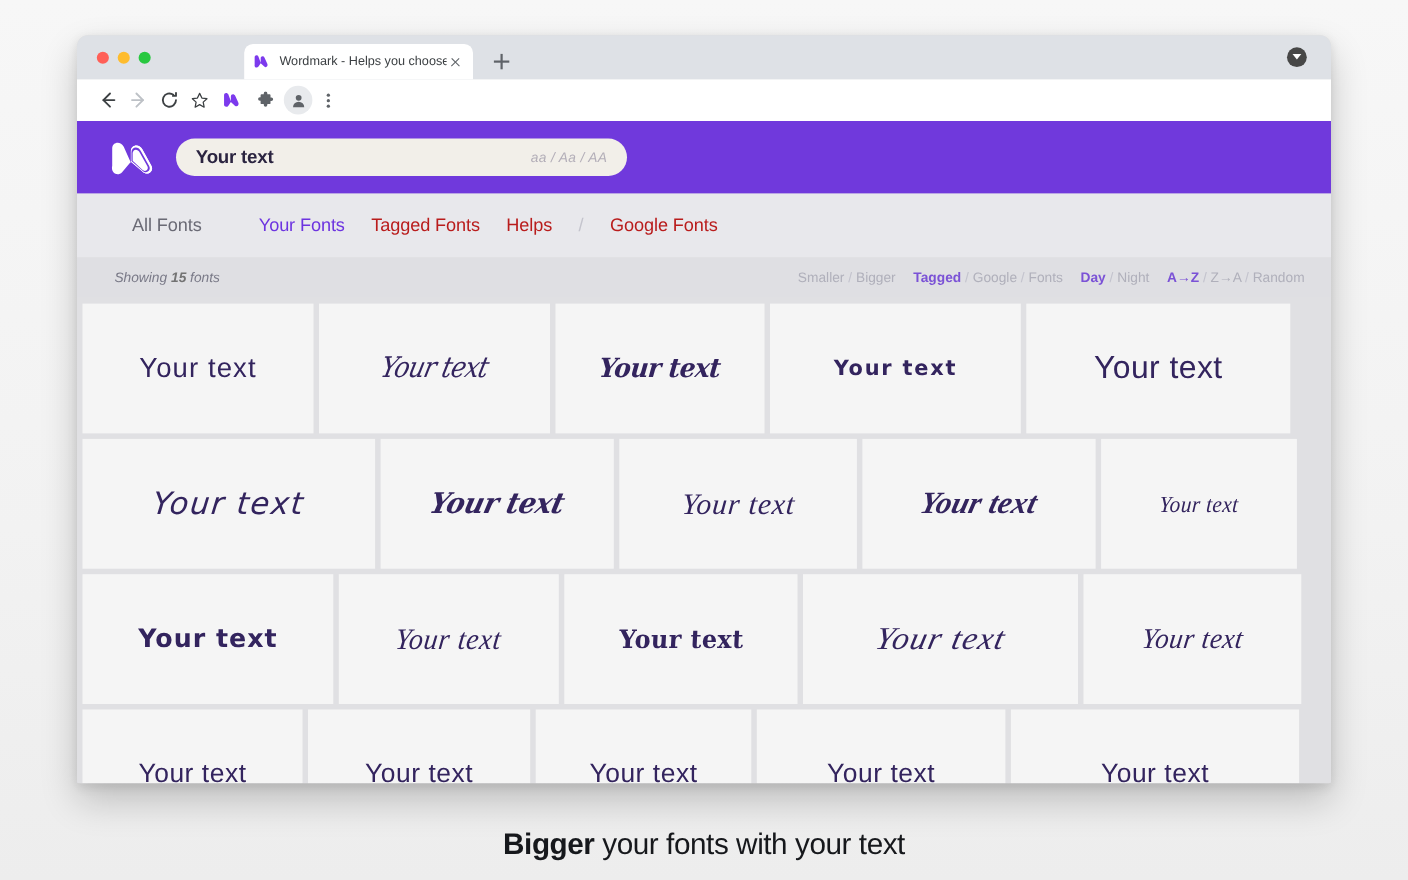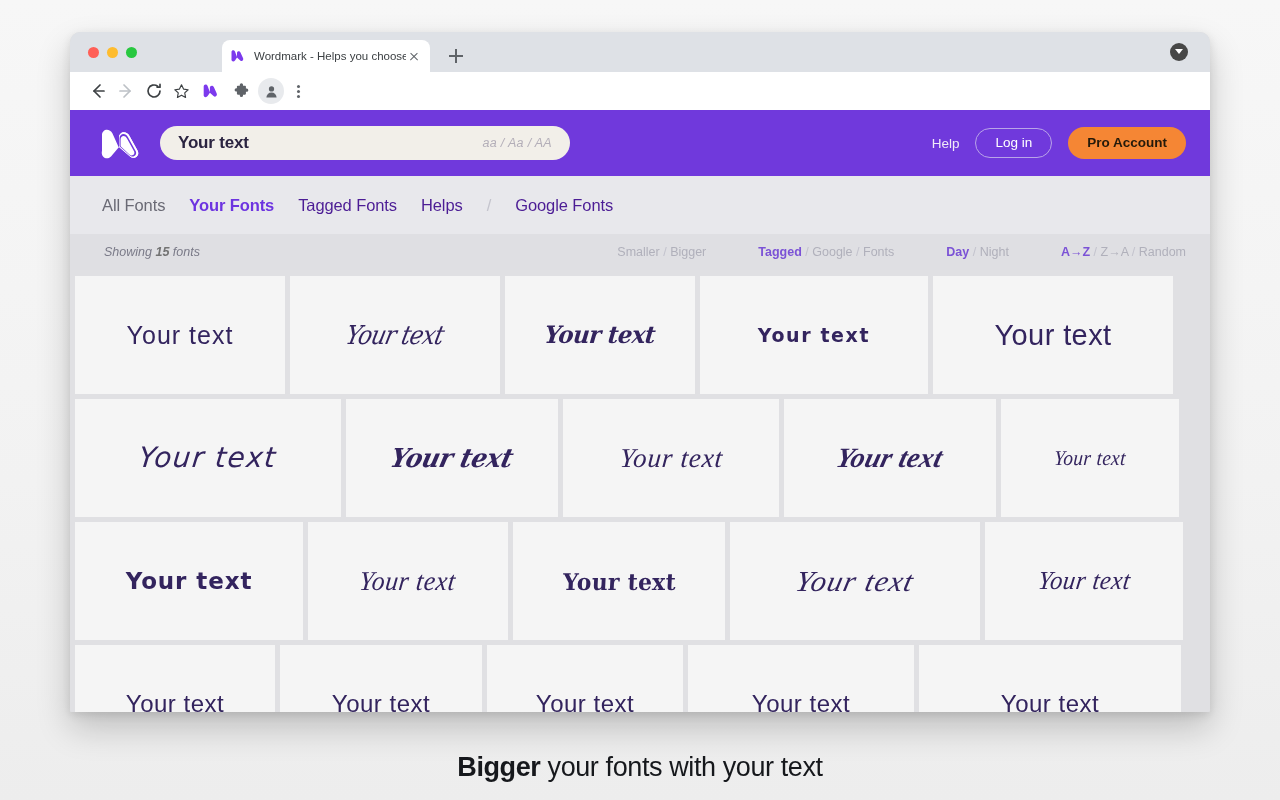--- a/index.html
+++ b/index.html
@@ -116,36 +116,36 @@
     padding:7px 19px;cursor:pointer;line-height:1;
   }
   .btn-pro{
     font-size:13.5px;font-weight:bold;color:#241a0a;background:#f58634;
     border-radius:16px;padding:9px 19px;cursor:pointer;line-height:1;
   }
 
   
   .navrow{
     height:58px;background:#e8e8ec;display:flex;align-items:center;
-    padding:0 32px;box-sizing:border-box;gap:24px;
+    padding:0 50px;box-sizing:border-box;gap:24px;
   }
   .navrow a{font-size:16.5px;cursor:pointer;text-decoration:none;letter-spacing:-.1px;}
   .nv-dark{color:#6a6a75;}
-  .nv-active{color:#6d34e0;font-weight:bold;}
-  .nv-mute{color:#4c1d95;}
+  .nv-active{color:#6d34e0;font-weight:normal;margin-left:28px;}
+  .nv-mute{color:#b91c1c;}
   .nv-sep{color:#c4c4cd;font-size:16.5px;}
 
   
   .ctrlrow{
     height:36px;background:#dfdfe3;display:flex;align-items:center;
     padding:0 24px 0 34px;box-sizing:border-box;font-size:12.5px;
   }
   .showing{font-style:italic;color:#7a7a88;}
   .showing b{color:#737373;}
-  .ctrl-right{margin-left:auto;display:flex;align-items:center;gap:52px;}
+  .ctrl-right{margin-left:auto;display:flex;align-items:center;gap:16px;}
   .grp{white-space:nowrap;color:#b0b0bb;}
   .grp .on{color:#7b52d6;font-weight:bold;}
   .grp .off{color:#b0b0bb;}
   .grp span{cursor:pointer;}
   .grp .sl{color:#c3c3cd;}
 
   
   .grid{background:#e0e0e3;padding:6px 0 0 0;}
   .grow{display:flex;gap:5px;padding:0 5px 5px 5px;box-sizing:border-box;}
   .card{
@@ -245,25 +245,20 @@
         <div class="val" title="Your text">Your text</div>
         <div class="case-toggle">
           <span>aa</span>
           <span> / </span>
           <span>Aa</span>
           <span> / </span>
           <span>AA</span>
         </div>
       </div>
 
-      <div class="hdr-right">
-        <div class="help">Help</div>
-        <div class="btn-login">Log in</div>
-        <div class="btn-pro">Pro Account</div>
-      </div>
     </div>
 
     <div class="navrow">
       <a class="nv-dark">All Fonts</a>
       <a class="nv-active">Your Fonts</a>
       <a class="nv-mute">Tagged Fonts</a>
       <a class="nv-mute">Helps</a>
       <span class="nv-sep">/</span>
       <a class="nv-mute">Google Fonts</a>
     </div>

